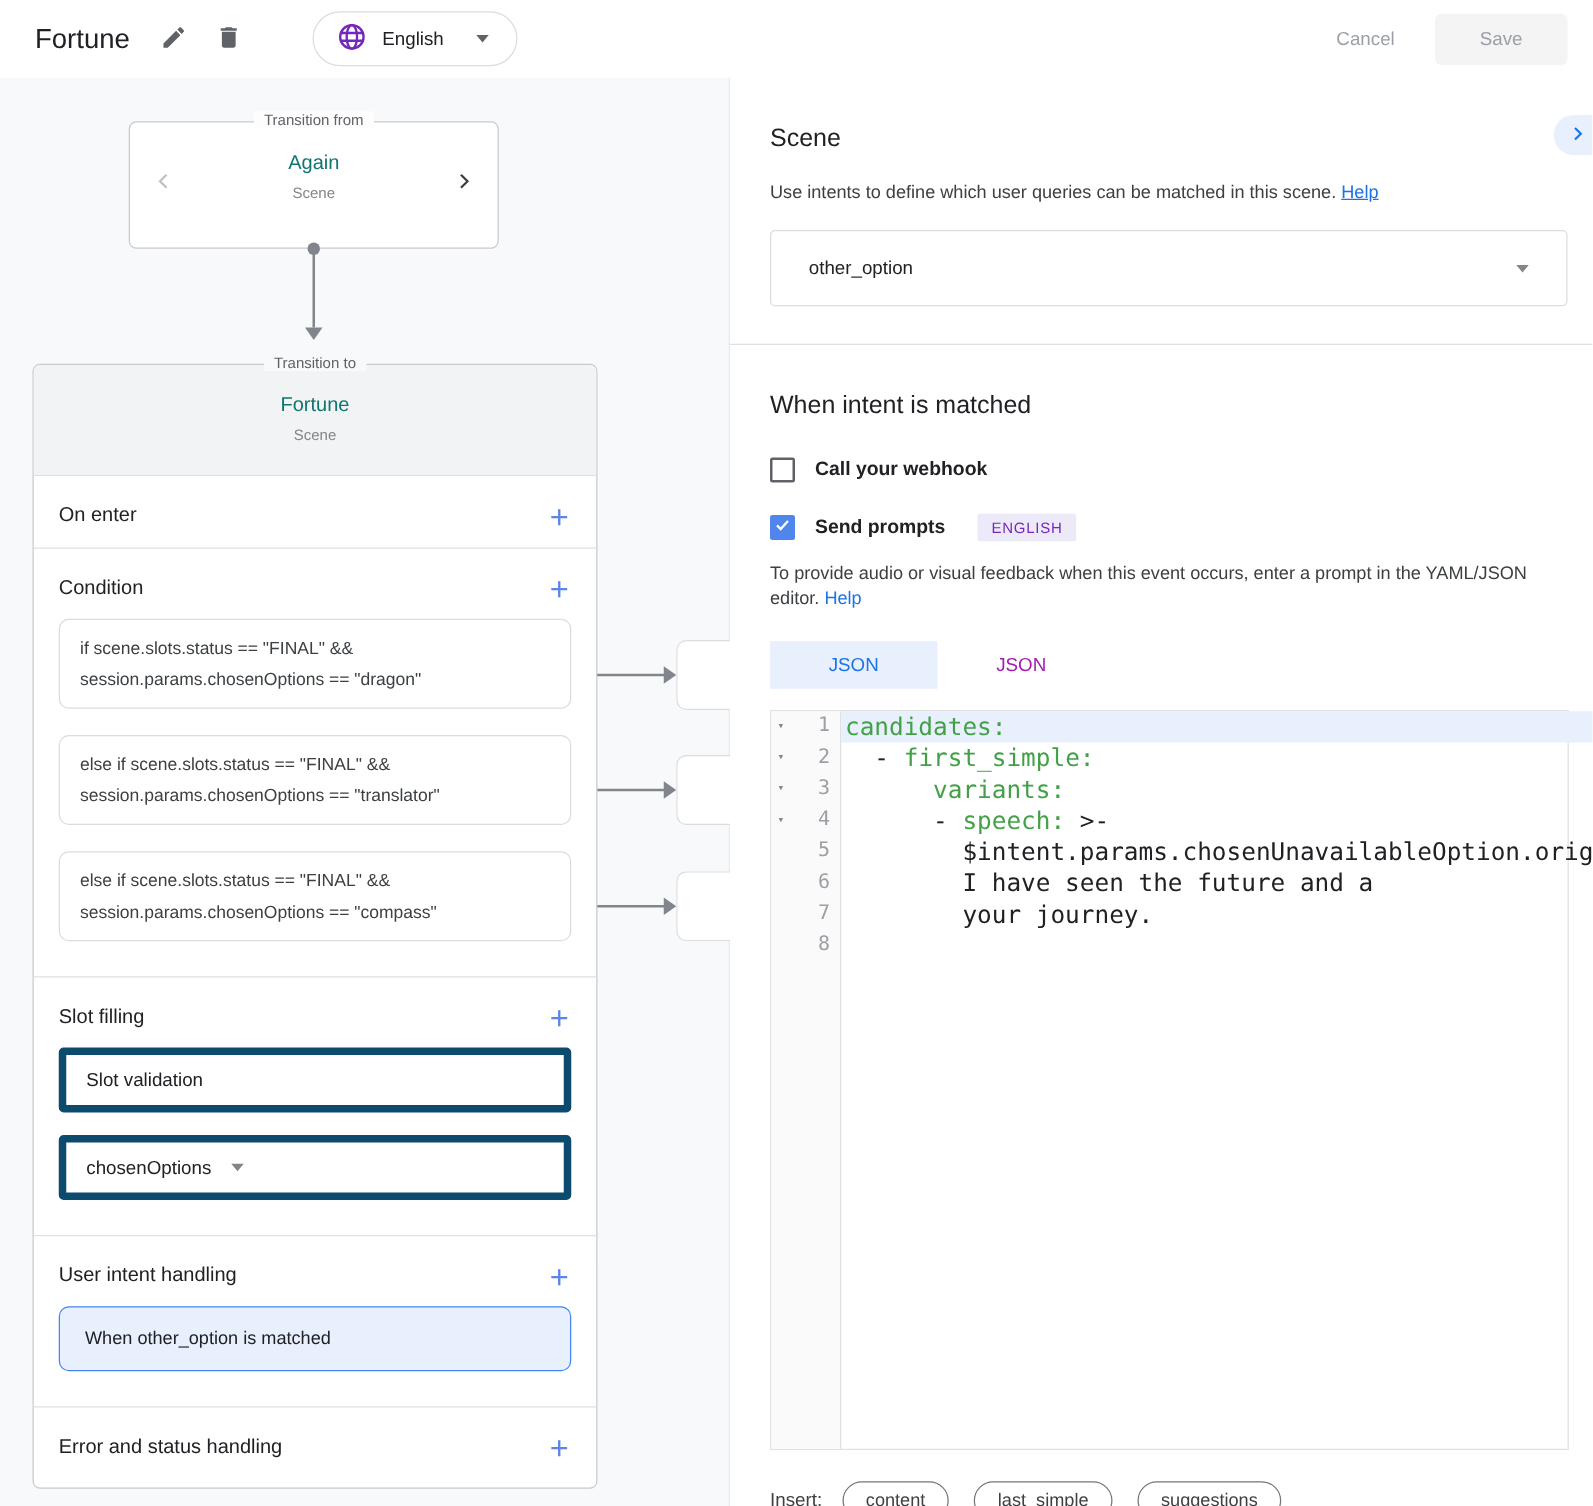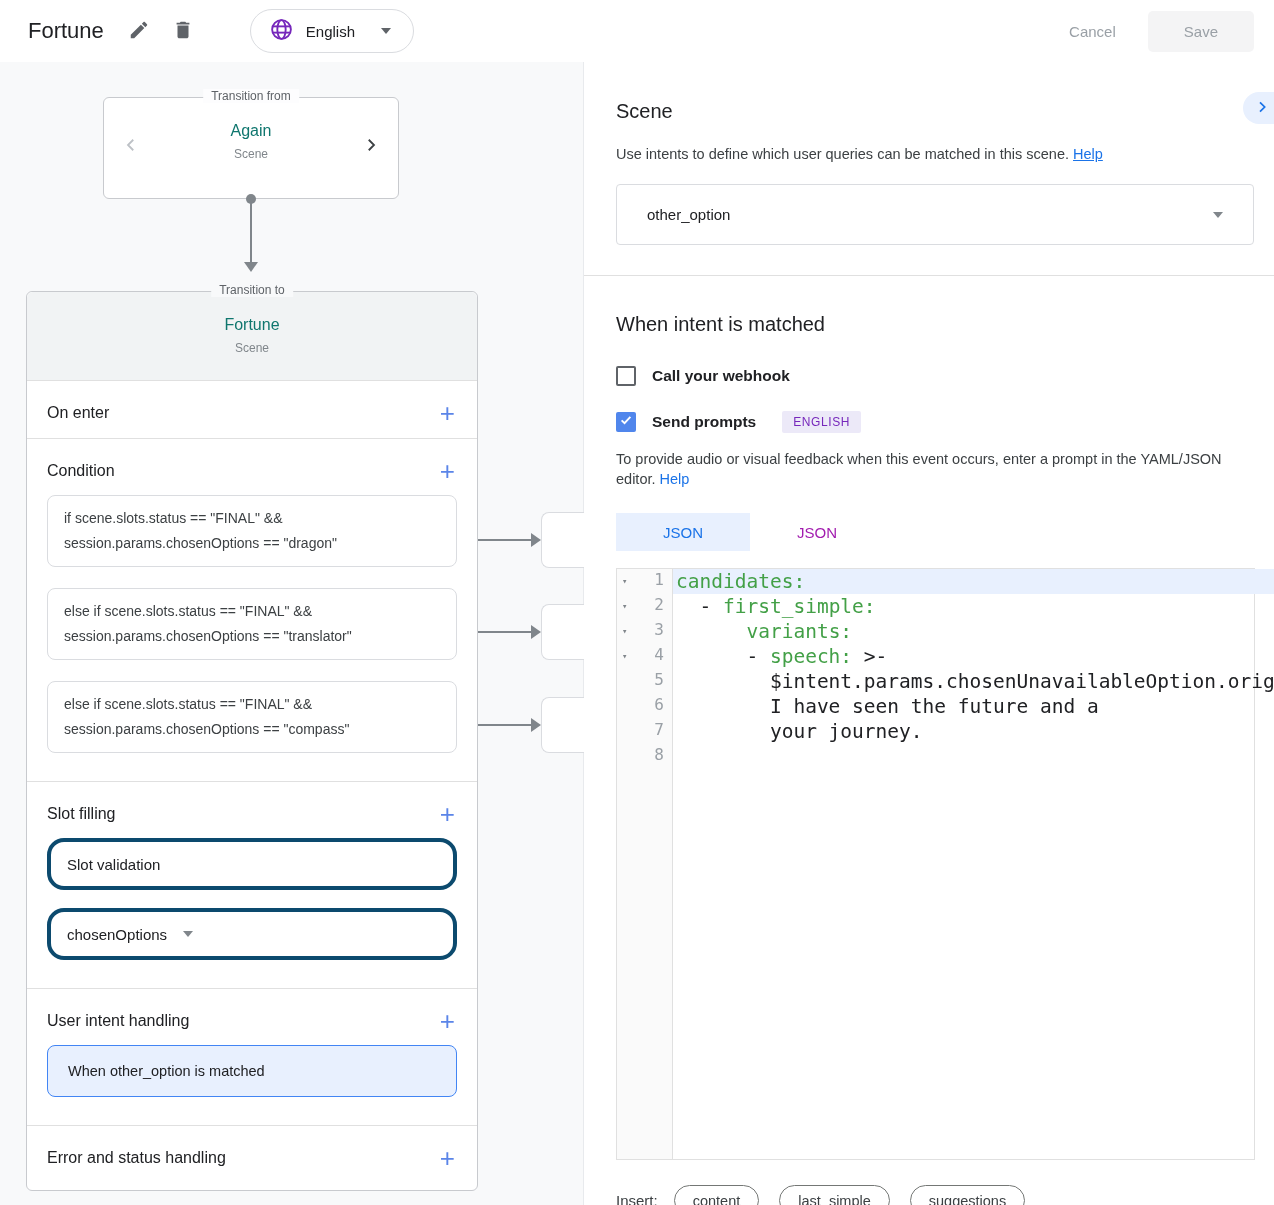--- a/index.html
+++ b/index.html
@@ -53,21 +53,21 @@
   .sec { border-bottom:1px solid #e0e0e0; padding:14px 20px 28px 20px; }
   .sec:last-child { border-bottom:none; }
   .sec-head { display:flex; align-items:center; justify-content:space-between; padding:8px 0 0 0; }
   .sec-label { font-size:16px; color:#202124; }
   .plus-btn { background:none; border:none; color:#5b85e8; font-size:26px; font-weight:300; line-height:20px;
     cursor:pointer; padding:0 2px; }
   .sec.slim { padding-bottom:18px; }
   .cond-card { border:1px solid #dadce0; border-radius:8px; background:#fff; padding:10px 16px;
     font-size:14px; line-height:25px; color:#3c4043; margin-top:21px; height:72px; }
   .cond-card:first-child { margin-top:14px; }
-  .slot-card { border:4px solid #0c4a6e; border-radius:17px; background:#fff; padding:15px 16px;
+  .slot-card { border:6px solid #0c4a6e; border-radius:4px; background:#fff; padding:15px 16px;
     font-size:15px; color:#202124; margin-top:18px; height:52px; display:flex; align-items:center; gap:16px;}
   .sel-card { border:1.5px solid #4285f4; border-radius:8px; background:#e8f0fe; padding:15px 20px;
     font-size:14.5px; color:#202124; margin-top:14px; height:52px; display:flex; align-items:center; }
 
   
   .right-panel { position:absolute; left:584px; top:62px; width:690px; height:1143px; background:#fff; }
   .rp-inner { padding:0 20px 0 32px; }
   .panel-title { font-size:20px; font-weight:400; color:#202124; padding-top:38px; }
   .desc { font-size:14.5px; color:#3c4043; margin-top:23px; }
   .link { color:#1a73e8; text-decoration:underline; cursor:pointer; }

